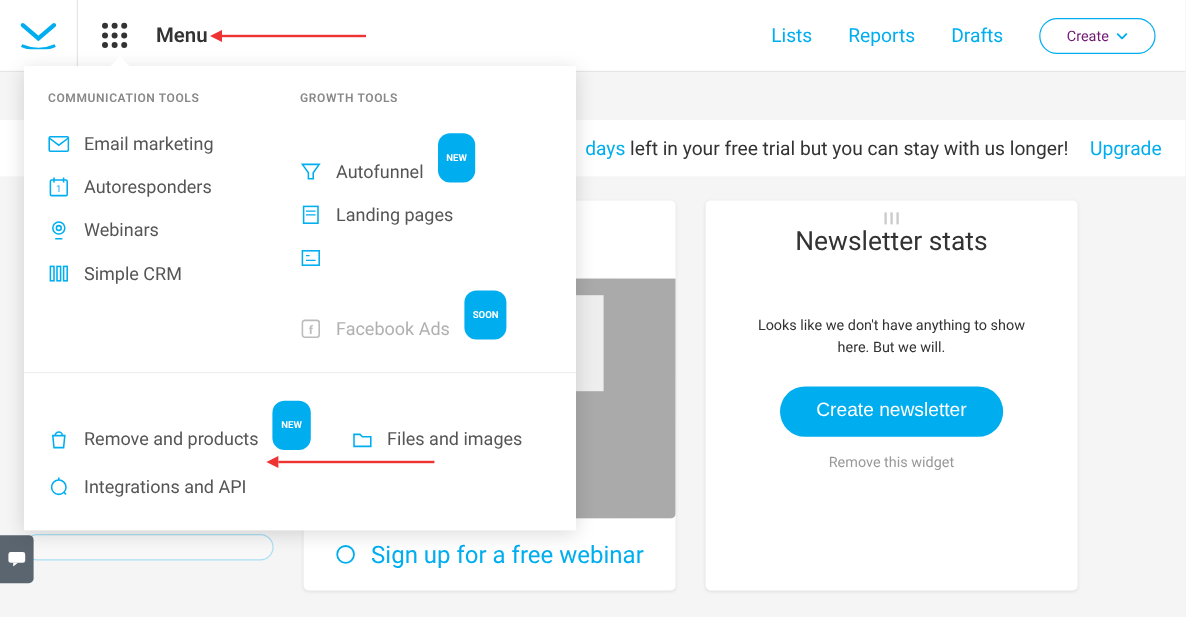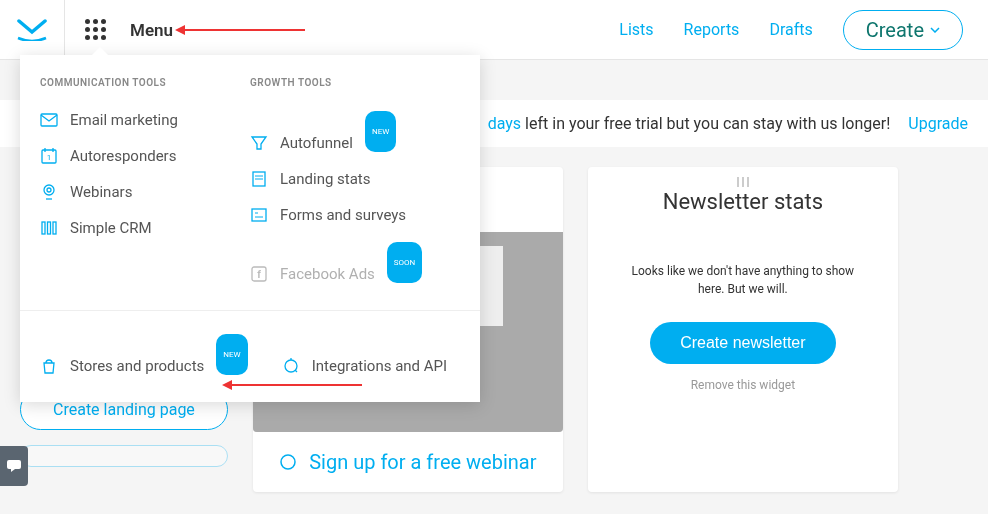--- a/index.html
+++ b/index.html
@@ -6,21 +6,21 @@
 body { font-family: -apple-system, BlinkMacSystemFont, "Segoe UI", Roboto, Arial, sans-serif; background: #f5f5f5; width: 988px; height: 514px; overflow: hidden; position: relative; }
 .header { display: flex; align-items: center; background: #fff; height: 60px; border-bottom: 1px solid #e5e5e5; }
 .logo-box { width: 65px; height: 60px; display: flex; align-items: center; justify-content: center; border-right: 1px solid #e5e5e5; }
 .menu-btn { display: flex; align-items: center; gap: 24px; padding: 0 20px; cursor: pointer; height: 60px; }
 .grid-icon { display: grid; grid-template-columns: repeat(3, 5px); grid-template-rows: repeat(3, 5px); gap: 3px; }
 .grid-icon span { width: 5px; height: 5px; background: #333; border-radius: 50%; }
 .menu-label { font-size: 17px; font-weight: 600; color: #333; }
 .spacer { flex: 1; }
 .nav { display: flex; gap: 30px; align-items: center; padding-right: 25px; justify-content: flex-end; }
 .nav a { color: #00aef0; text-decoration: none; font-size: 16px; }
-.create-btn { border: 1.5px solid #00aef0; color: #0f766e; border-radius: 20px; padding: 7px 22px; font-size: 20px; background: #fff; display: flex; align-items: center; gap: 6px; cursor: pointer; }
+.create-btn { border: 1.5px solid #00aef0; color: #701a75; border-radius: 20px; padding: 7px 22px; font-size: 12px; background: #fff; display: flex; align-items: center; gap: 6px; cursor: pointer; }
 .create-btn svg { width: 10px; height: 6px; }
 .trial-bar { background: #fff; margin-top: 40px; padding: 14px 20px; display: flex; justify-content: flex-end; align-items: center; gap: 18px; font-size: 16px; }
 .trial-bar .days { color: #00aef0; }
 .trial-bar .txt { color: #333; }
 .trial-bar .upgrade { color: #00aef0; cursor: pointer; }
 .dash { display: flex; gap: 25px; padding: 20px 20px 0; }
 .col-left { display: flex; flex-direction: column; gap: 15px; padding-top: 222px; }
 .pill-btn { border: 1.5px solid #00aef0; color: #00aef0; border-radius: 24px; padding: 10px 32px; font-size: 16px; background: #fff; text-align: center; }
 .card { background: #fff; border-radius: 4px; box-shadow: 0 1px 3px rgba(0,0,0,.08); display: flex; flex-direction: column; align-items: center; position: relative; }
 .handle { position: absolute; top: 10px; left: 50%; transform: translateX(-50%); display: flex; gap: 3px; }
@@ -42,21 +42,21 @@
 
 
 .menu-drop { position: absolute; top: 55px; left: 20px; width: 460px; background: #fff; box-shadow: 0 3px 16px rgba(0,0,0,.15); z-index: 100; }
 .menu-drop::before { content:''; position: absolute; top: -8px; left: 72px; border-left: 8px solid transparent; border-right: 8px solid transparent; border-bottom: 8px solid #fff; }
 .menu-cols { display: flex; padding: 22px 20px 18px; }
 .mcol { flex: 1; }
 .mcol h6 { font-size: 10px; letter-spacing: .5px; color: #888; font-weight: 600; margin-bottom: 14px; }
 .mitem { display: flex; align-items: flex-end; gap: 12px; padding: 9px 0; color: #555; font-size: 15px; cursor: pointer; }
 .mitem.dim { color: #b0b0b0; }
 .micon { width: 18px; height: 18px; flex-shrink: 0; }
-.badge { font-size: 8px; font-weight: 400; color: #fff; border-radius: 10px; padding: 16px 7px; }
+.badge { font-size: 8px; font-weight: 700; color: #fff; border-radius: 10px; padding: 16px 7px; }
 .badge.new { background: #00aef0; }
 .badge.soon { background: #00aef0; }
 .menu-foot { border-top: 1px solid #eee; padding: 16px 20px 20px; display: flex; flex-wrap: wrap; gap: 8px 34px; }
 .menu-foot .mitem { padding: 7px 0; }
 .red-arrow { position: absolute; z-index: 200; height: 2px; background: #e33; }
 .red-arrow::before { content:''; position:absolute; left:-10px; top:-4px; border-right:10px solid #e33; border-top:5px solid transparent; border-bottom:5px solid transparent; }
 .arrow1 { top: 29px; left: 185px; width: 120px; }
 .arrow2 { top: 384px; left: 232px; width: 130px; }
 </style>
 </head>
@@ -189,46 +189,51 @@
             <path d="M2 3 h14 L11 10 v5 h-4 v-5 Z" stroke="#00aef0" stroke-width="1.3" fill="none"></path>
           </svg>
           <span>Autofunnel</span>
           <span class="badge new">NEW</span>
         </div>
       <div class="mitem">
           <svg class="micon" viewBox="0 0 18 18">
             <rect x="3" y="2" width="12" height="14" stroke="#00aef0" stroke-width="1.3" fill="none"></rect>
             <path d="M5 6 h8 M5 9 h8" stroke="#00aef0" stroke-width="1"></path>
           </svg>
-          <span>Landing stats</span>
+          <span>Landing pages</span>
         </div>
       <div class="mitem">
           <svg class="micon" viewBox="0 0 18 18">
             <rect x="2" y="3" width="14" height="12" stroke="#00aef0" stroke-width="1.3" fill="none"></rect>
             <path d="M5 7 h3 M5 11 h8" stroke="#00aef0" stroke-width="1"></path>
           </svg>
-          <span>Forms and surveys</span>
         </div>
       <div class="mitem dim">
           <svg class="micon" viewBox="0 0 18 18">
             <rect x="2" y="2" width="14" height="14" rx="2" stroke="#bbb" stroke-width="1.3" fill="none"></rect>
             <text x="9" y="13" font-size="10" text-anchor="middle" fill="#bbb" font-weight="700">f</text>
           </svg>
           <span>Facebook Ads</span>
           <span class="badge soon">SOON</span>
         </div>
     </div>
   </div>
   <div class="menu-foot">
     <div class="mitem">
         <svg class="micon" viewBox="0 0 18 18">
           <path d="M4 6 h10 l-1 10 h-8 Z M6 6 a3 3 0 0 1 6 0" stroke="#00aef0" stroke-width="1.3" fill="none"></path>
         </svg>
-        <span>Stores and products</span>
+        <span>Remove and products</span>
         <span class="badge new">NEW</span>
+      </div>
+    <div class="mitem">
+        <svg class="micon" viewBox="0 0 18 18">
+          <path d="M2 5 h5 l2 2 h7 v8 h-14 Z" stroke="#00aef0" stroke-width="1.3" fill="none"></path>
+        </svg>
+        <span>Files and images</span>
       </div>
     <div class="mitem">
         <svg class="micon" viewBox="0 0 18 18">
           <circle cx="9" cy="9" r="6" stroke="#00aef0" stroke-width="1.3" fill="none"></circle>
           <path d="M9 3 v-2 M13 13 l2 2" stroke="#00aef0" stroke-width="1.3"></path>
         </svg>
         <span>Integrations and API</span>
       </div>
   </div>
 </div>

